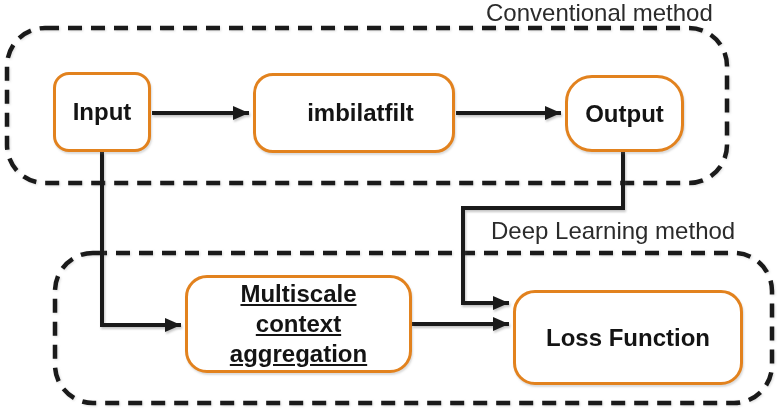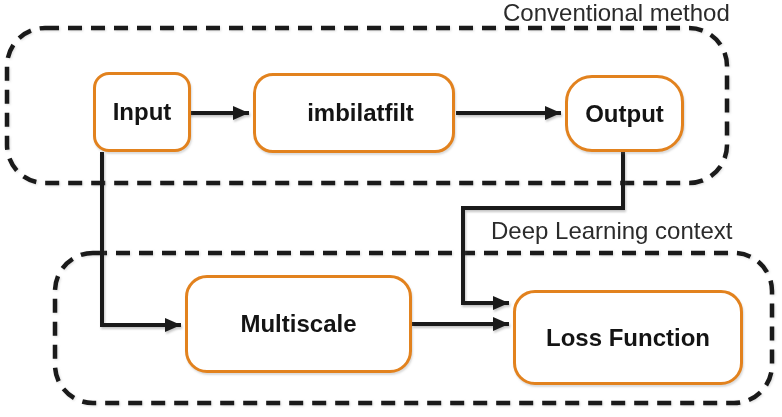--- a/index.html
+++ b/index.html
@@ -31,41 +31,41 @@
   }
   .group-label {
     position: absolute;
     z-index: 2;
     font-size: 24px;
     font-weight: 400;
     color: #2b2b2b;
     white-space: nowrap;
     letter-spacing: 0px;
   }
-  .group-label.conv { left: 503px; top: -1px; }
+  .group-label.conv { left: 486px; top: -1px; }
   .group-label.deep { left: 491px; top: 217px; }
   .node {
     position: absolute;
     z-index: 3;
     background: #ffffff;
     border: 3px solid #E2821E;
     box-sizing: border-box;
     display: flex;
     align-items: center;
     justify-content: center;
     text-align: center;
     font-weight: 700;
     font-size: 24px;
     color: #141414;
     box-shadow: 1px 2px 2px rgba(110,110,110,0.25);
   }
-  .node.input       { left: 53px;  top: 72px;  width: 98px;  height: 80px; border-radius: 16px; margin-left: 40px; }
+  .node.input       { left: 53px;  top: 72px;  width: 98px;  height: 80px; border-radius: 16px; }
   .node.imbilatfilt { left: 253px; top: 73px;  width: 202px; height: 80px; border-radius: 20px; padding-left: 13px; }
   .node.output      { left: 565px; top: 75px;  width: 119px; height: 77px; border-radius: 27px; }
-  .node.multiscale  { left: 185px; top: 275px; width: 227px; height: 98px; border-radius: 22px; line-height: 30px; }
+  .node.multiscale  { left: 185px; top: 275px; width: 227px; height: 98px; border-radius: 22px; line-height: 30px; text-decoration: underline; }
   .node.loss        { left: 513px; top: 290px; width: 230px; height: 95px; border-radius: 22px; line-height: 31px; }
   .node .line { display: block; }
   .loss-symbol { font-style: italic; }
   .node sub { font-size: 16px; line-height: 0; }
 </style>
 </head>
 <body>
 
 <div class="canvas">
 
@@ -85,37 +85,39 @@
       <path d="M152,113 L249,113" marker-end="url(#ah)"></path>
       <path d="M456,113 L561,113" marker-end="url(#ah)"></path>
       <path d="M102,152 L102,325 L181,325" marker-end="url(#ah)"></path>
       <path d="M623,152 L623,208 L463,208 L463,303 L509,303" marker-end="url(#ah)"></path>
       <path d="M412,324 L509,324" marker-end="url(#ah)"></path>
     </g>
   </svg>
 
   <div class="group-label conv">Conventional method</div>
 
-  <div class="group-label deep">Deep Learning context</div>
+  <div class="group-label deep">Deep Learning method</div>
 
   <div class="node input">
     <span class="line">Input</span>
   </div>
 
   <div class="node imbilatfilt">
     <span class="line">imbilatfilt</span>
   </div>
 
   <div class="node output">
     <span class="line">Output</span>
   </div>
 
   <div class="node multiscale">
     <span>
       <span class="line">Multiscale</span>
+      <span class="line">context</span>
+      <span class="line">aggregation</span>
     </span>
   </div>
 
   <div class="node loss">
     <span>
       <span class="line">Loss Function</span>
     </span>
   </div>
 
 </div>

